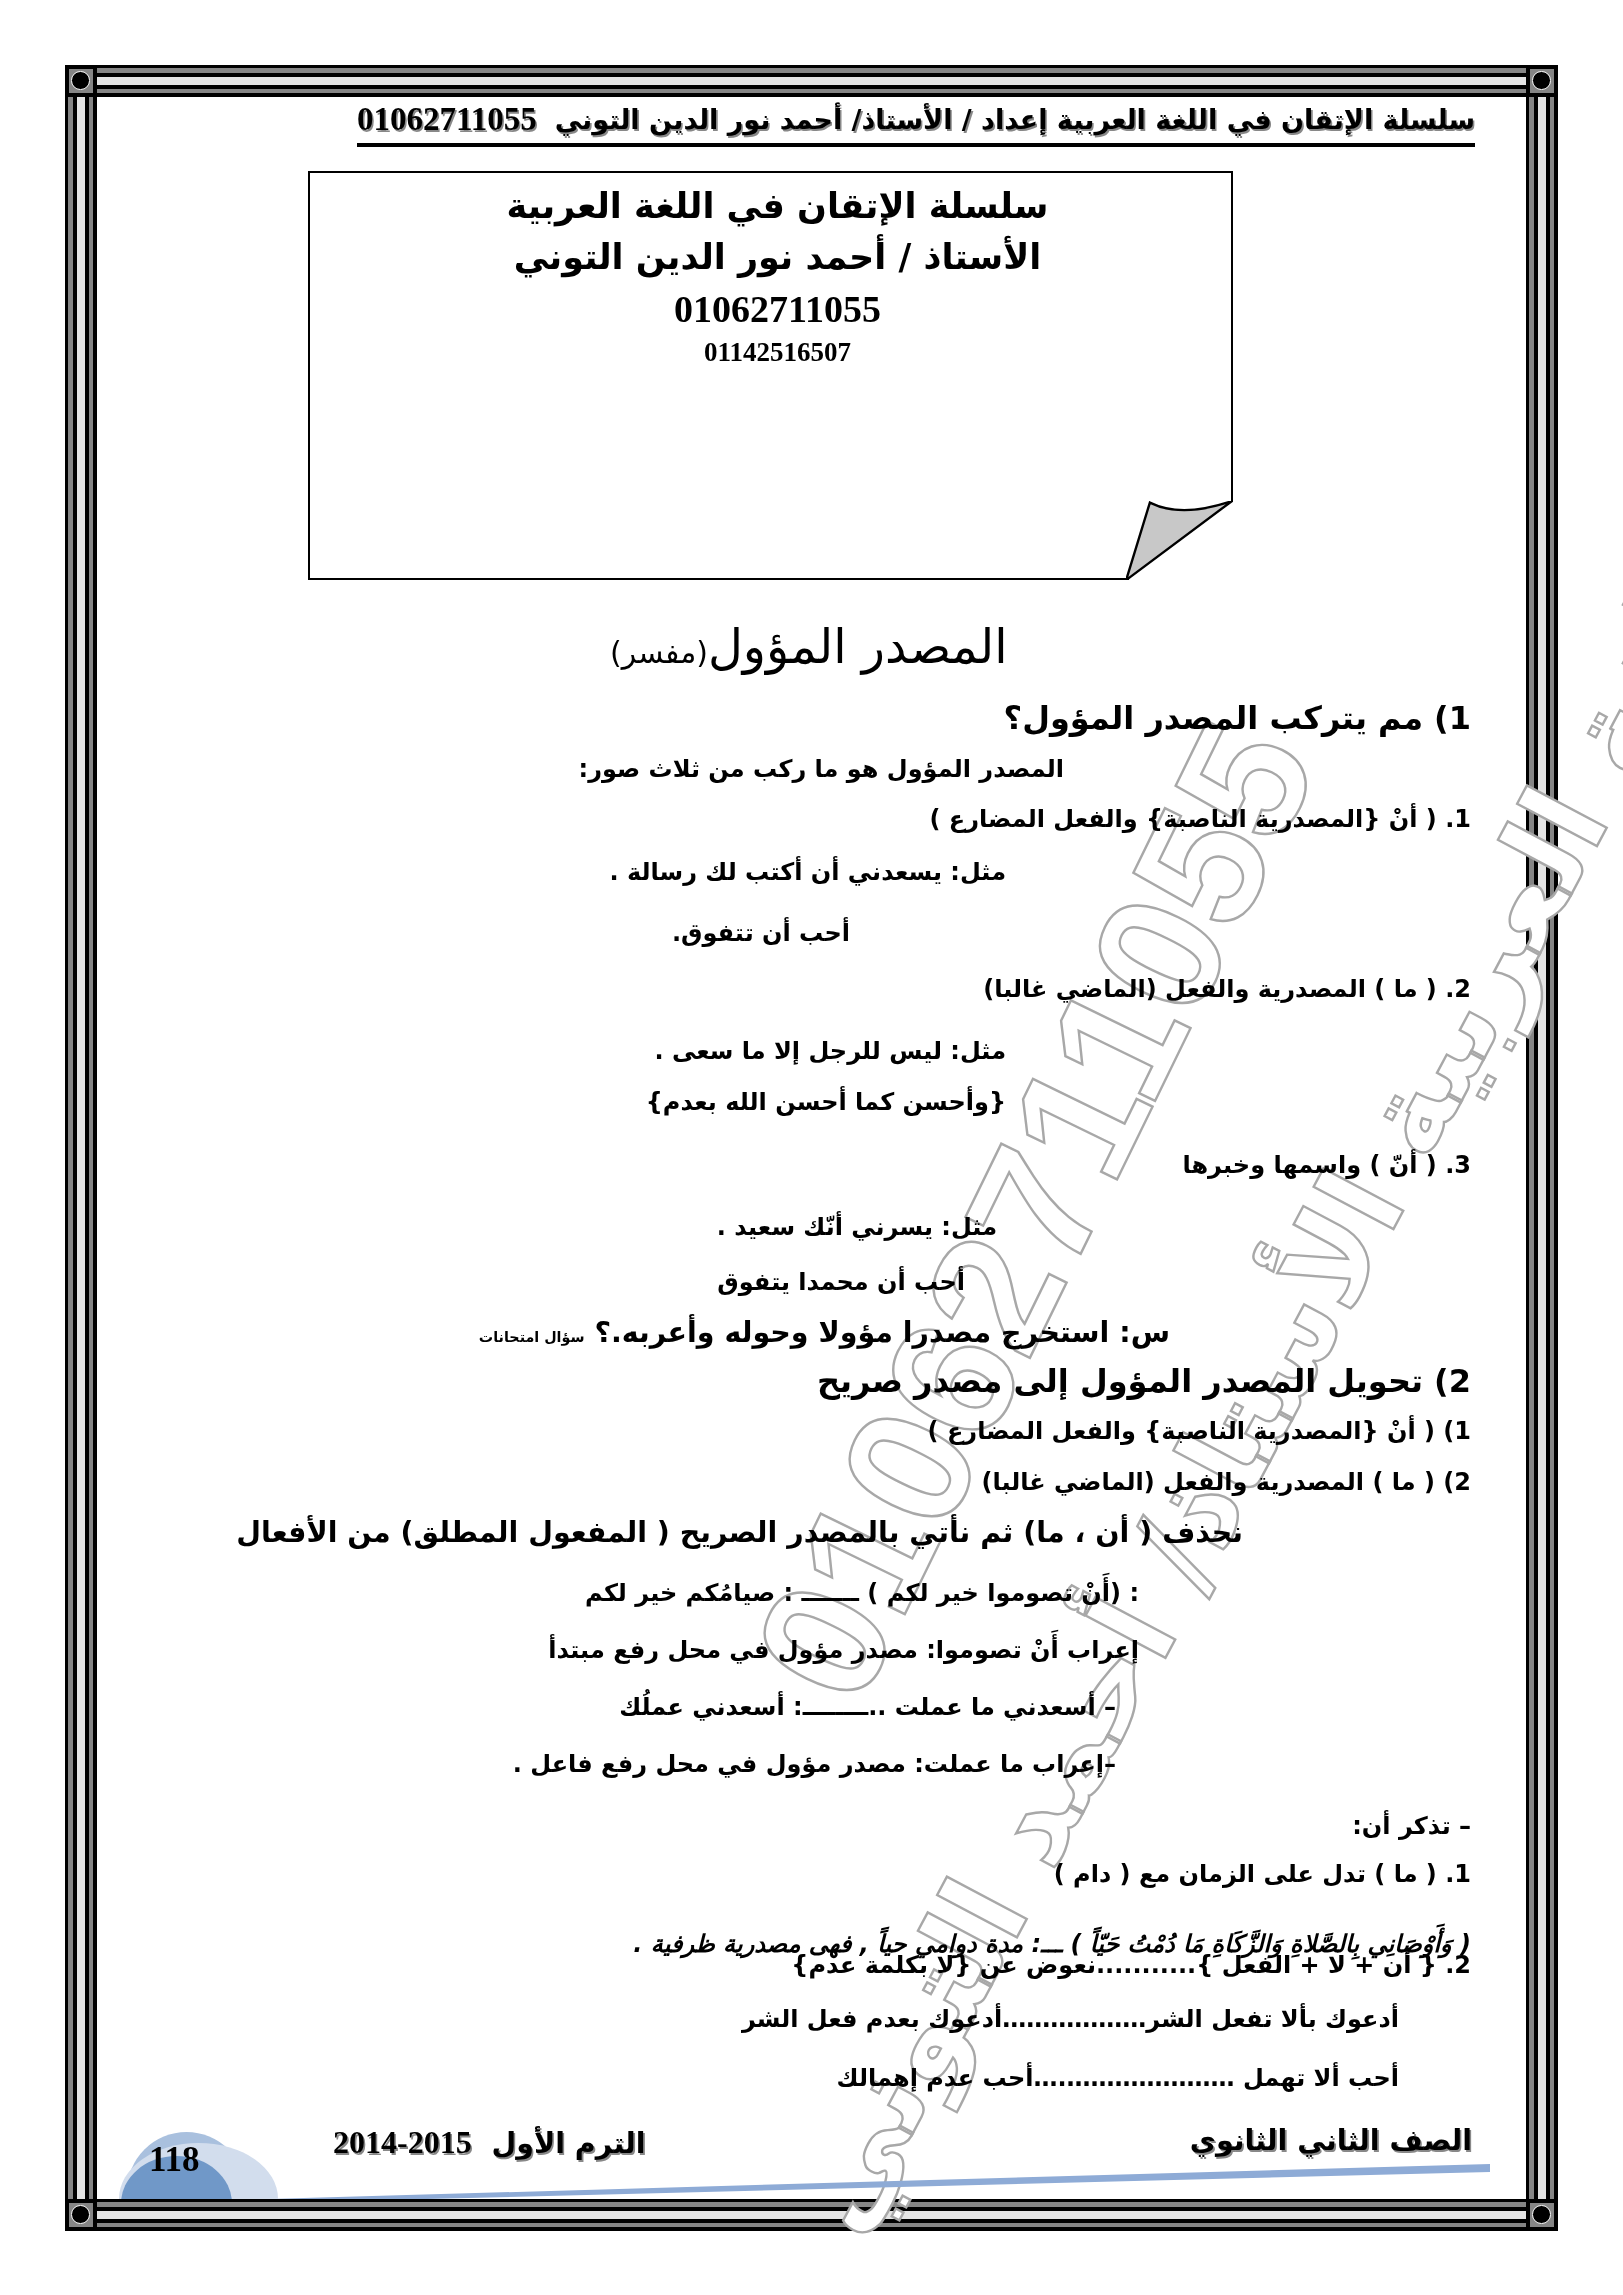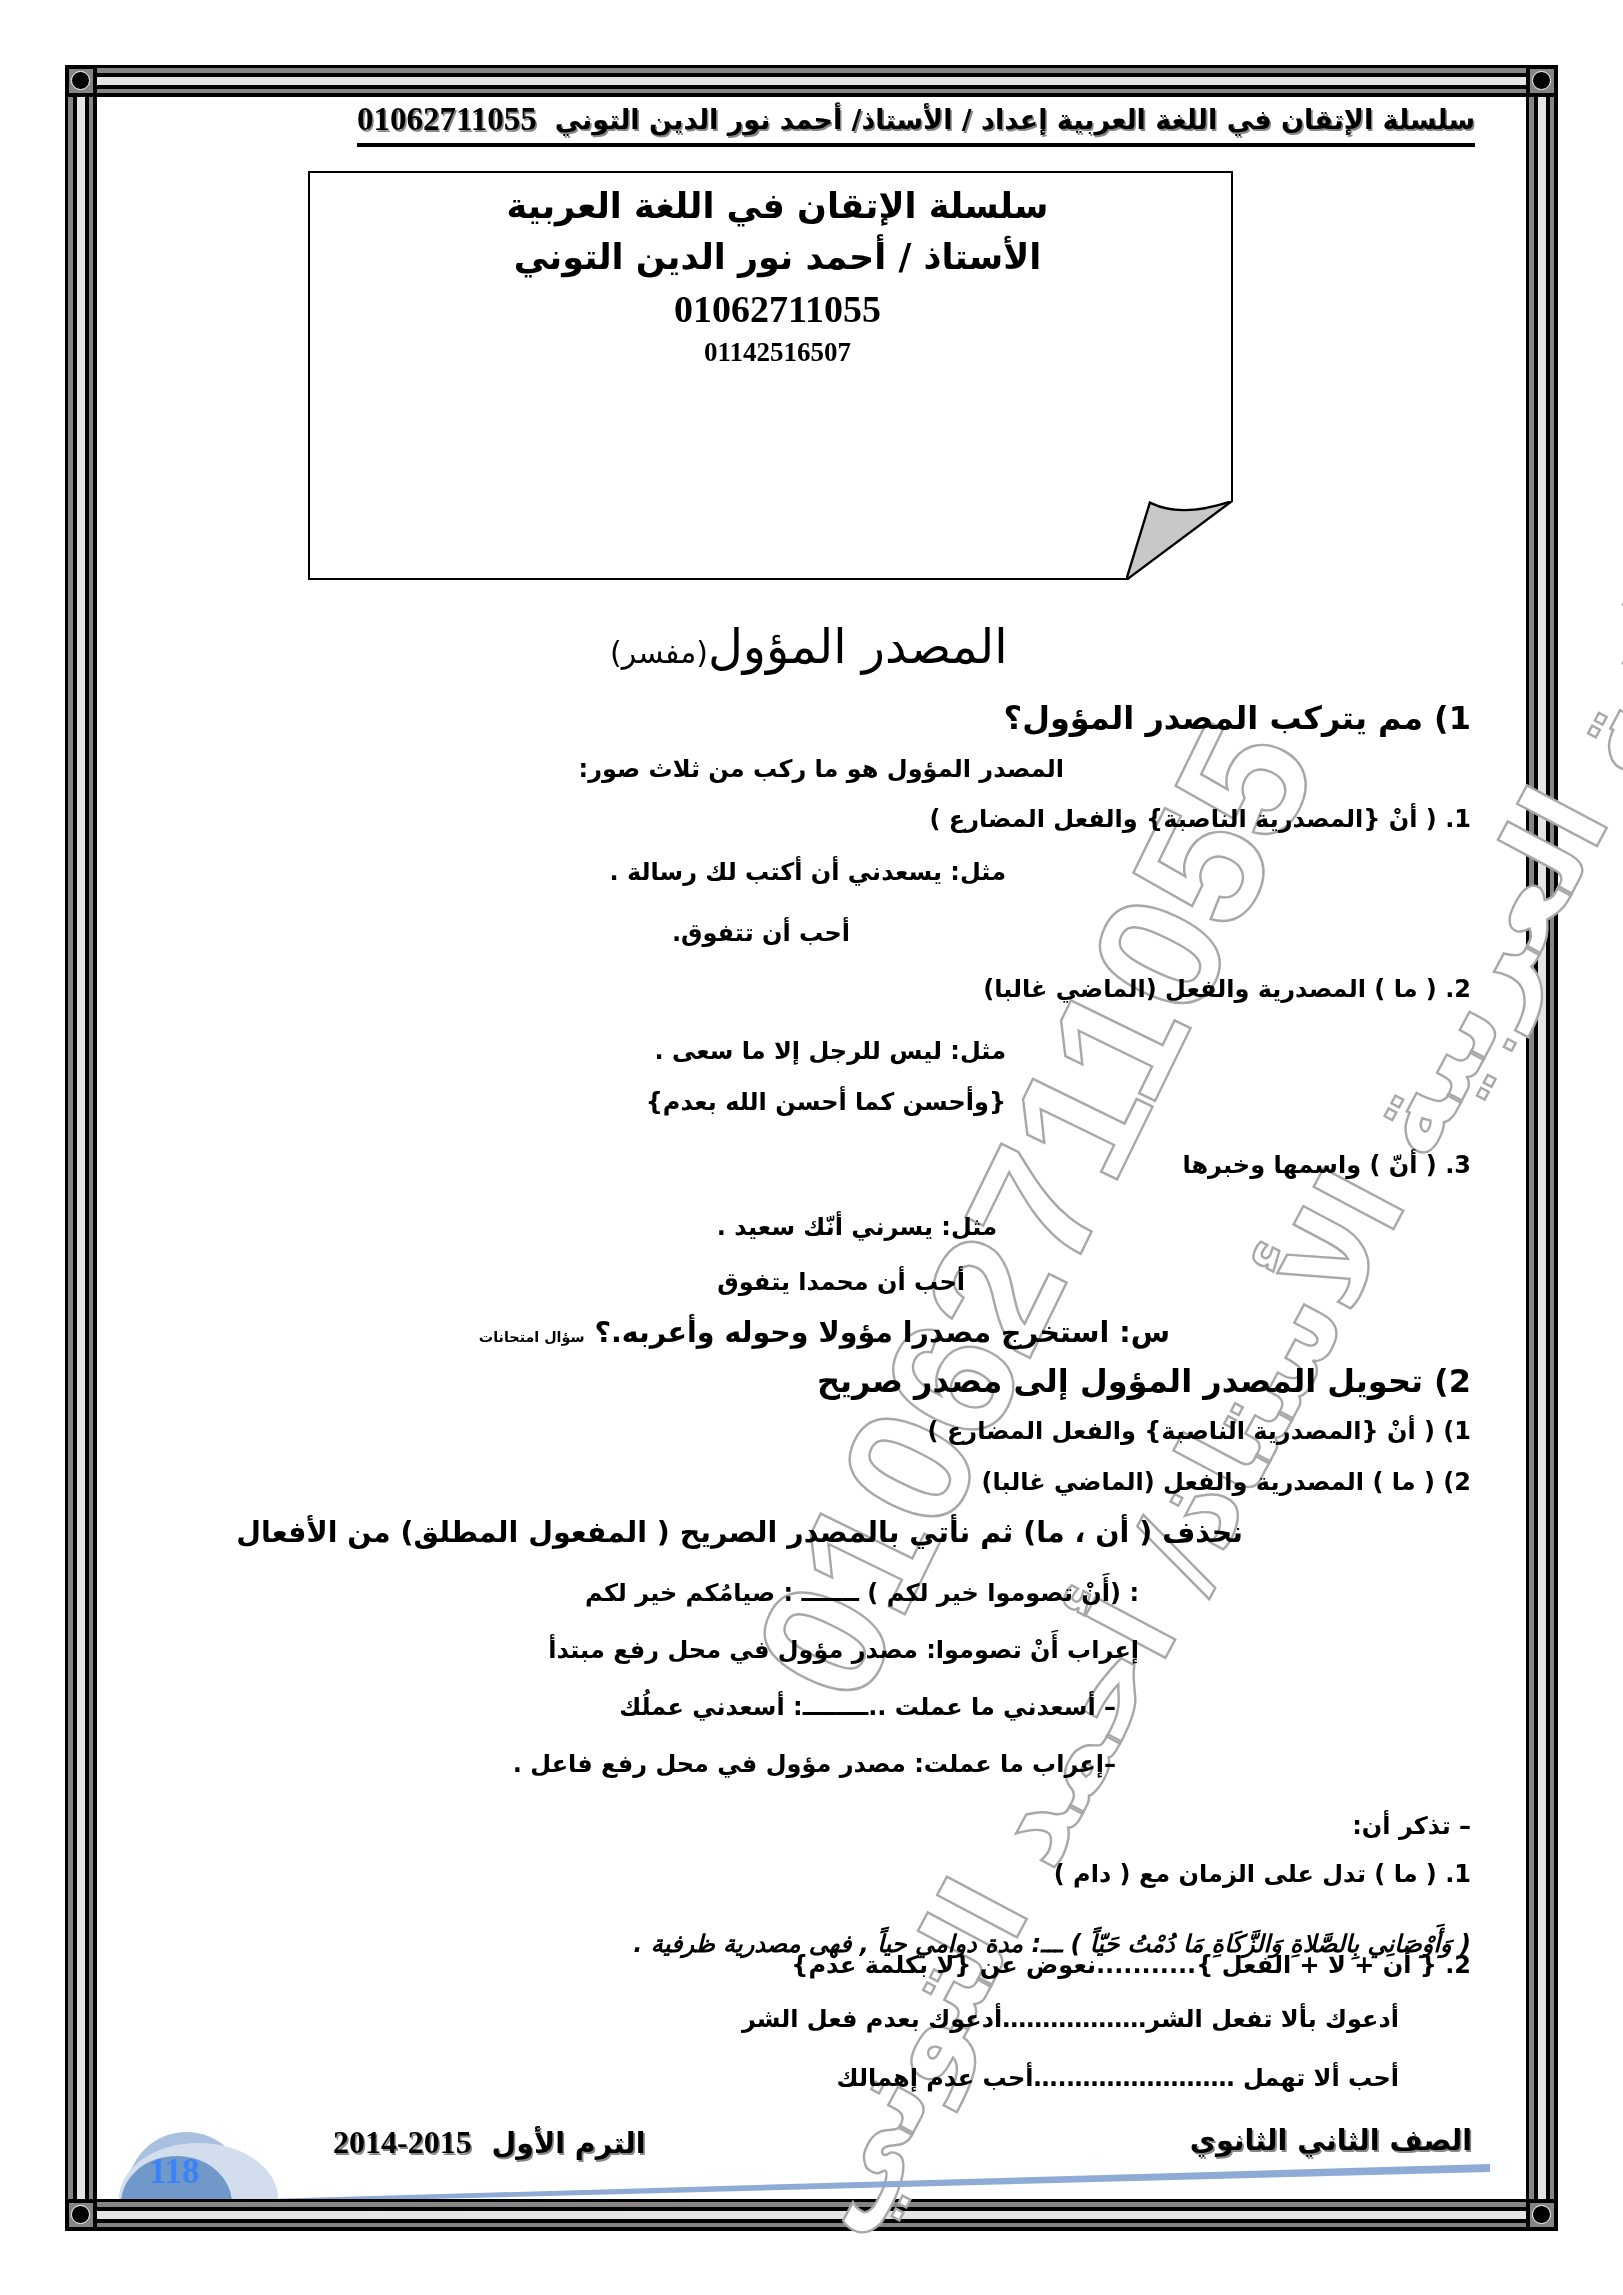--- a/index.html
+++ b/index.html
@@ -34,21 +34,21 @@
     .h1 { font-size:32px; }
     .body { font-size:24px; }
     .note { font-size:14.3px; }
     .footer-grade { position:absolute; top:2124px; right:151px; font-size:28.5px; font-weight:bold; text-shadow:1.6px 1.6px 0 #888;margin-left:25px; }
     .footer-term { position:absolute; top:2124px; left:333px; font-size:28.5px; font-weight:bold; text-shadow:1.6px 1.6px 0 #888; direction:rtl; }
     .footer-term .yr { font-family:"Liberation Serif", serif; font-size:32px; }
     .page-badge { position:absolute; left:111px; top:2132px; width:174px; height:67px; overflow:hidden; z-index:2; }
     .page-badge .e1 { position:absolute; left:16px; top:0; width:119px; height:119px; border-radius:50%; background:#a9c0de; }
     .page-badge .e2 { position:absolute; left:8px; top:11px; width:159px; height:111px; border-radius:50%; background:#d2dded; }
     .page-badge .e3 { position:absolute; left:9.5px; top:24px; width:111px; height:95px; border-radius:50%; background:#7098c8; }
-    .page-num { position:absolute; left:38px; top:20px; color:#3b82f6; font-family:"Liberation Serif", serif; font-weight:bold; font-size:35px; }
+    .page-num { position:absolute; left:38px; top:8px; color:#000000; font-family:"Liberation Serif", serif; font-weight:bold; font-size:35px; }
     .footer-swoosh { position:absolute; left:269px; top:2164px; width:1221px; height:35px; z-index:1; }
   </style>
 </head>
 <body>
 
 <div class="frame">
   <div class="hband" style="top:0;"></div>
   <div class="hband" style="bottom:0;"></div>
   <div class="vband" style="left:0;"></div>
   <div class="vband" style="right:0;"></div>

